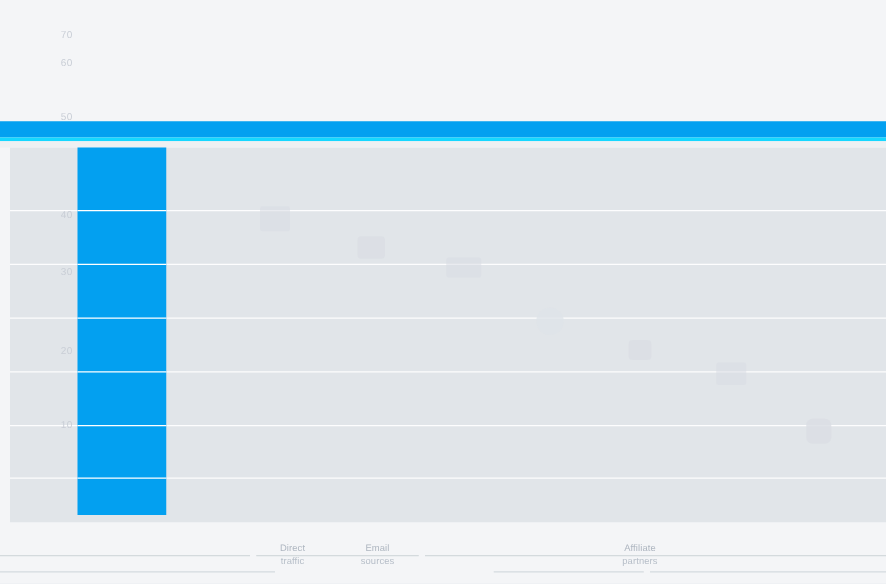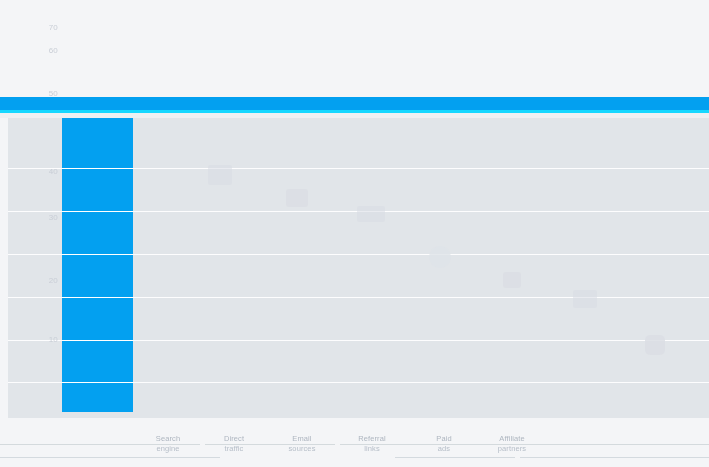--- a/index.html
+++ b/index.html
@@ -115,39 +115,27 @@
   <div class="ytick" style="top:45px;">60</div>
   <div class="ytick" style="top:88px;">50</div>
   <div class="ytick" style="top:166px;">40</div>
   <div class="ytick" style="top:212px;">30</div>
   <div class="ytick" style="top:275px;">20</div>
   <div class="ytick" style="top:334px;">10</div>
 
   <div class="axis-band"></div>
 
   <div class="xlabels">
-    <div class="xlab" style="left:122px;top:8px;width:92px;">
-      <span>Search</span>
-      <span class="l2">engine</span>
-    </div>
     <div class="xlab" style="left:192px;top:8px;width:84px;">
       <span>Direct</span>
       <span class="l2">traffic</span>
     </div>
     <div class="xlab" style="left:258px;top:8px;width:88px;">
       <span>Email</span>
       <span class="l2">sources</span>
-    </div>
-    <div class="xlab" style="left:330px;top:8px;width:84px;">
-      <span>Referral</span>
-      <span class="l2">links</span>
-    </div>
-    <div class="xlab" style="left:404px;top:8px;width:80px;">
-      <span>Paid</span>
-      <span class="l2">ads</span>
     </div>
     <div class="xlab" style="left:470px;top:8px;width:84px;text-align:center;">
       <span>Affiliate</span>
       <span class="l2">partners</span>
     </div>
 
     <div class="lab-rule" style="left:0px;top:18px;width:200px;"></div>
     <div class="lab-rule" style="left:205px;top:18px;width:130px;"></div>
     <div class="lab-rule" style="left:340px;top:18px;width:369px;"></div>
     <div class="lab-rule2" style="left:0px;top:31px;width:220px;"></div>

